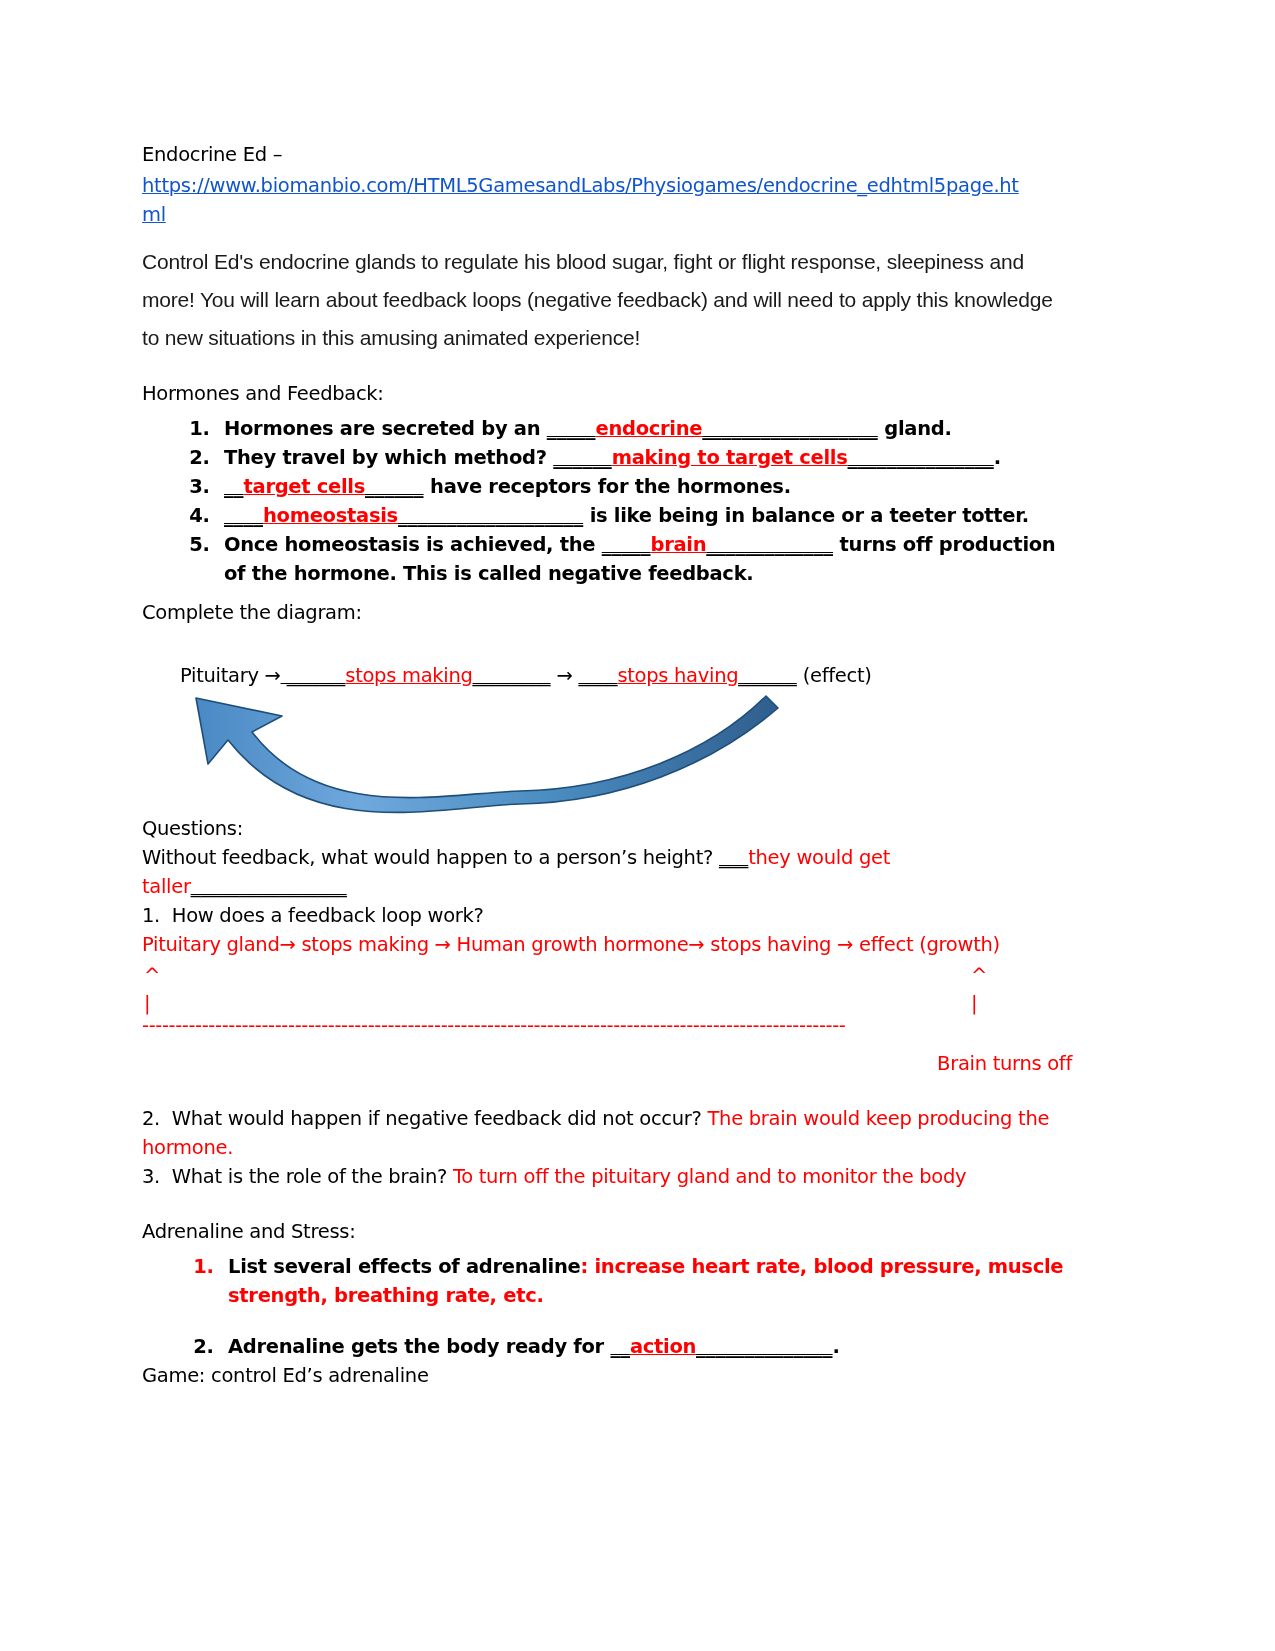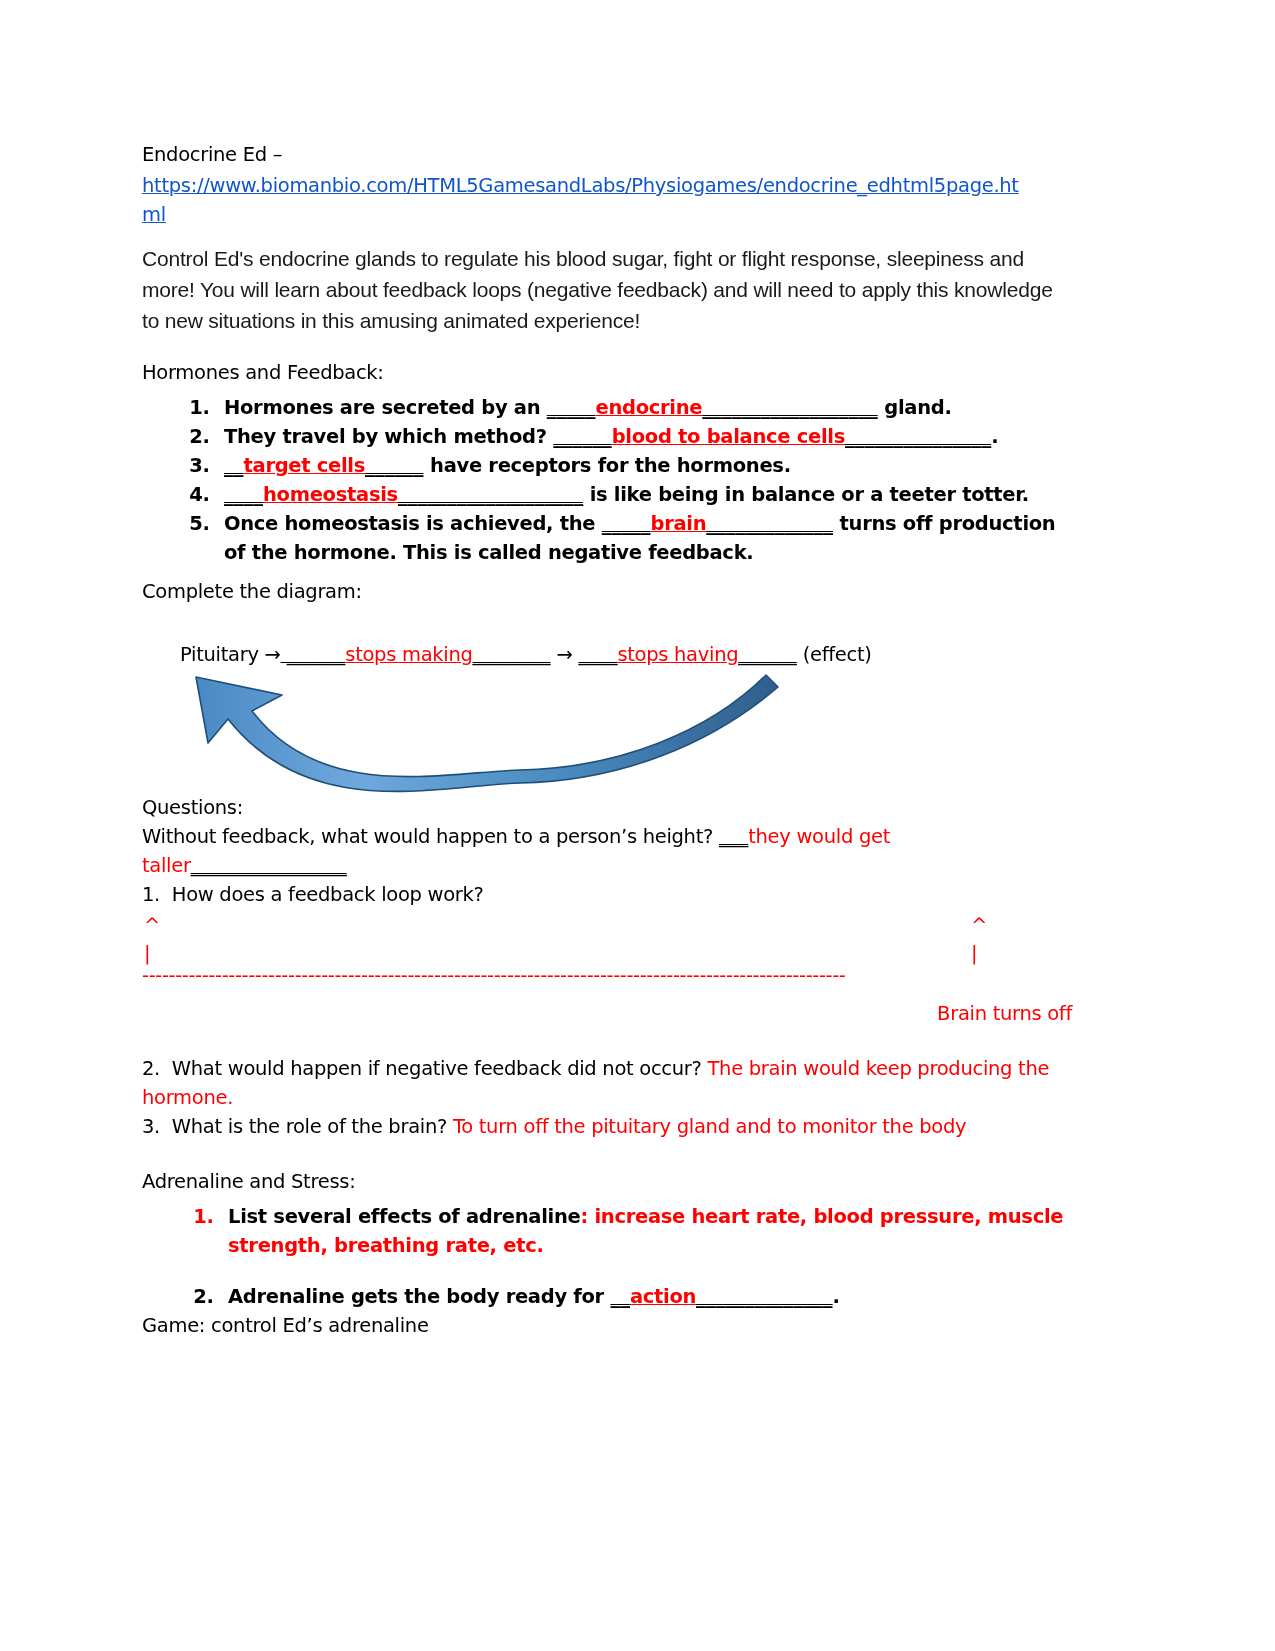--- a/index.html
+++ b/index.html
@@ -42,21 +42,21 @@
     text-decoration: underline;
     word-break: break-all;
   }
   .title-line { margin: 0 0 2px 0; }
   .url-line { margin: 0 0 14px 0; }
 
   
   .intro {
     font-family: "Liberation Sans", sans-serif;
     font-size: 21px;
-    line-height: 31px;
+    line-height: 38px;
     margin: 14px 0 22px 0;
     color: #1a1a1a;
     letter-spacing: -0.2px;
   }
 
   .section-label { margin: 0 0 6px 0; }
 
   ol.numlist {
     margin: 6px 0 0 0;
     padding-left: 74px;
@@ -139,21 +139,21 @@
 
     <div class="intro">Control Ed's endocrine glands to regulate his blood sugar, fight or flight response, sleepiness and more!  You will learn about feedback loops (negative feedback) and will need to apply this knowledge to new situations in this amusing animated experience!</div>
 
     <div class="doc-text section-label">Hormones and Feedback:</div>
 
     <ol class="numlist doc-text">
       <li>
         <span>Hormones are secreted by an </span><span class="blank-u">_____</span><span class="red-u">endocrine</span><span class="blank-u">__________________</span><span> gland.</span>
       </li>
       <li>
-        <span>They travel by which method? </span><span class="blank-u">______</span><span class="red-u">blood to balance cells</span><span class="blank-u">_______________</span><span>.</span>
+        <span>They travel by which method? </span><span class="blank-u">______</span><span class="red-u">making to target cells</span><span class="blank-u">_______________</span><span>.</span>
       </li>
       <li>
         <span></span><span class="blank-u">__</span><span class="red-u">target cells</span><span class="blank-u">______</span><span> have receptors for the hormones.</span>
       </li>
       <li>
         <span></span><span class="blank-u">____</span><span class="red-u">homeostasis</span><span class="blank-u">___________________</span><span> is like being in balance or a teeter totter.</span>
       </li>
       <li>
         <span>Once homeostasis is achieved, the </span><span class="blank-u">_____</span><span class="red-u">brain</span><span class="blank-u">_____________</span><span> turns off production of the hormone. This is called negative feedback.</span>
       </li>
@@ -192,20 +192,21 @@
 
     <div class="doc-text para">
       <span>Without feedback, what would happen to a person’s height? </span><span class="blank-u">___</span><span class="red">they would get taller</span><span class="blank-u">________________</span>
     </div>
 
     <div class="doc-text para">
       <span>1.</span>&nbsp;
       <span>How does a feedback loop work?</span>
     </div>
 
+    <div class="doc-text para red">Pituitary gland→ stops making → Human growth hormone→  stops having → effect (growth)</div>
 
     <div class="loopdiagram doc-text red">
       <div class="caret-row">
         <span class="lft">^</span>
         <span class="rgt">^</span>
       </div>
       <div class="pipe-row">
         <span class="lft">|</span>
         <span class="rgt">|</span>
       </div>

